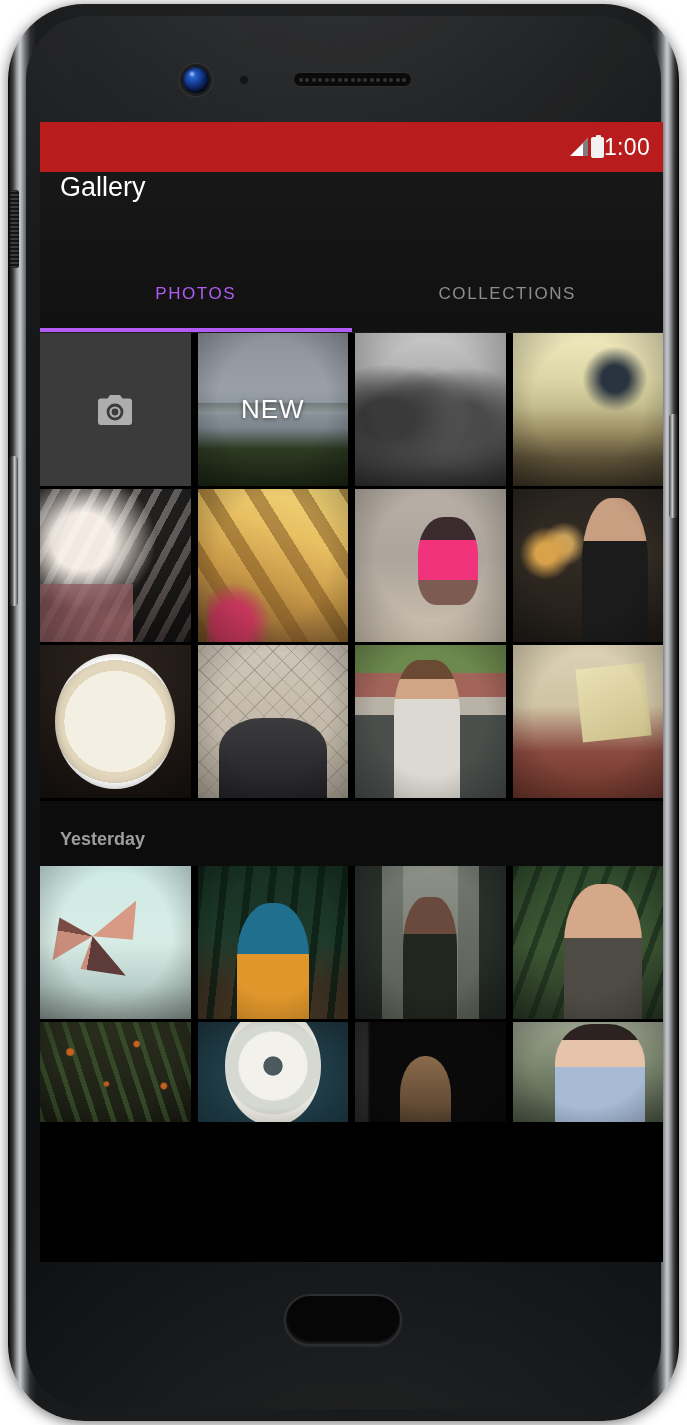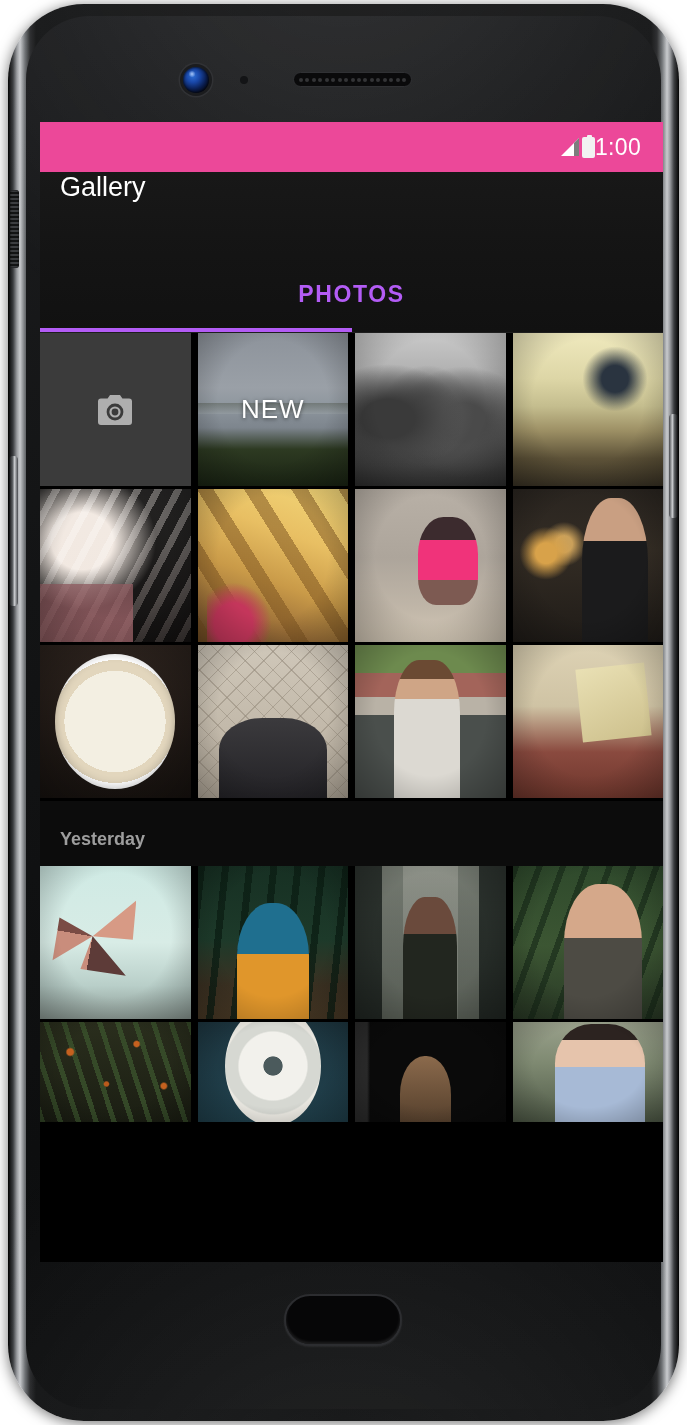--- a/index.html
+++ b/index.html
@@ -110,22 +110,22 @@
     left: 32px; top: 118px;
     width: 623px; height: 1140px;
     background: #000000;
     overflow: hidden;
   }
 
   
   #status-bar {
     height: 50px;
     display: flex; align-items: center; justify-content: flex-end;
-    padding-right: 22px; gap: 0;
-    background: #ec4899;
+    padding-right: 13px; gap: 0;
+    background: #b91c1c;
   }
   .sb-signal { width: 21px; height: 18px; position: relative; }
   .sb-signal svg { display: block; }
   .sb-battery {
     width: 13px; height: 21px;
     border: 2px solid #f2f2f2; border-radius: 2px;
     position: relative; background: #f2f2f2;
   }
   .sb-battery::before {
     content:""; position:absolute; left:3px; top:-4px;
@@ -144,21 +144,21 @@
   }
   #page-title { color: #ffffff; font-size: 27px; font-weight: 400; }
 
   
   #tab-bar {
     height: 76px; display: flex; position: relative;
     background: linear-gradient(180deg,#141414 0%, #111111 100%);
   }
   .tab {
     flex: 1; display: flex; align-items: center; justify-content: center;
-    font-size: 23px; font-weight: 700; letter-spacing: 1.6px;
+    font-size: 17px; font-weight: 400; letter-spacing: 1.6px;
     cursor: pointer;
   }
   .tab.active { color: #b35cf5; }
   .tab.inactive { color: #8d8d8d; }
   #tab-indicator {
     position: absolute; left: 0; bottom: 0;
     width: 50%; height: 4px; background: #b35cf5;
   }
   #tab-divider {
     height: 1px; background: #1e1e1e;
@@ -441,20 +441,21 @@
       <div class="sb-battery"></div>
       <div id="status-clock">1:00</div>
     </div>
 
     <div id="app-bar">
       <div id="page-title">Gallery</div>
     </div>
 
     <div id="tab-bar">
       <div class="tab active">PHOTOS</div>
+      <div class="tab inactive">COLLECTIONS</div>
       <div id="tab-indicator"></div>
     </div>
     <div id="tab-divider"></div>
 
     <div id="gallery-scroll">
         <div class="photo-row">
           <div class="tile" id="camera-tile">
             <div id="camera-icon-wrap">
               <svg width="34" height="30" viewBox="0 0 34 30">
                 <path d="M12 0 h10 l2.4 3.6 H31 a3 3 0 0 1 3 3 V27 a3 3 0 0 1 -3 3 H3 a3 3 0 0 1 -3 -3 V6.6 a3 3 0 0 1 3 -3 h6.6 Z" fill="#aeaeae"></path>

